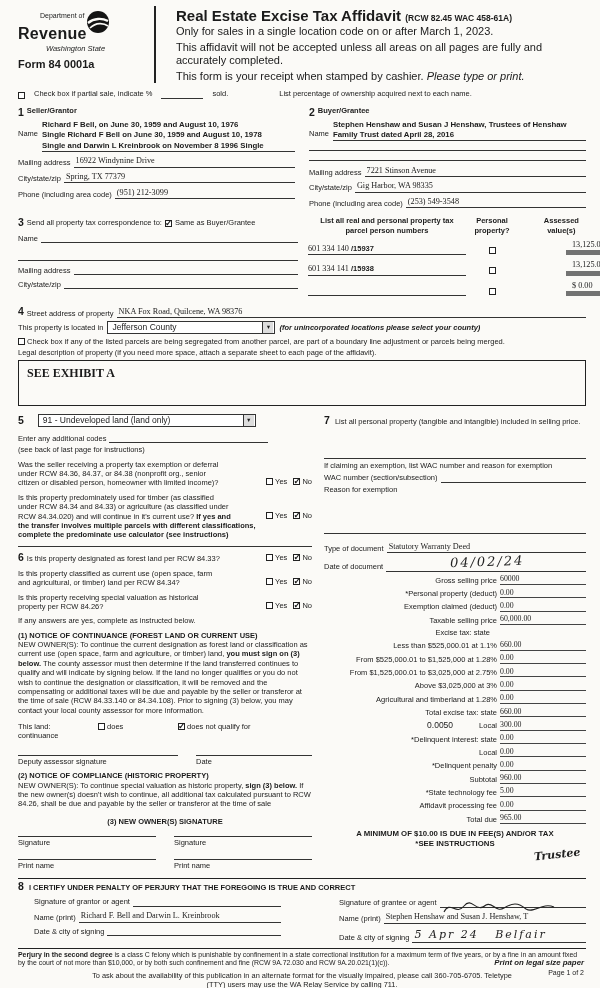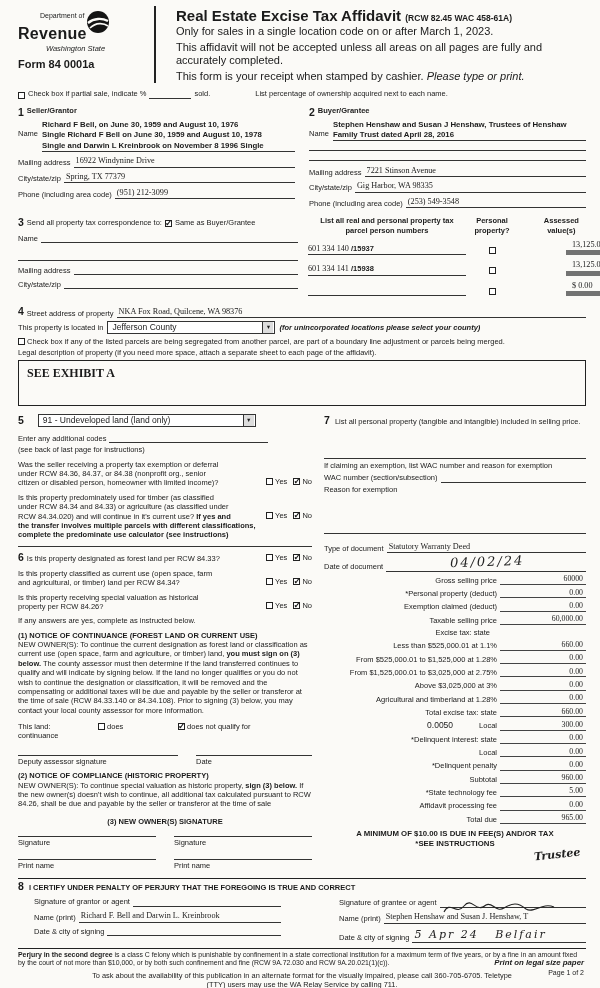--- a/index.html
+++ b/index.html
@@ -15,21 +15,21 @@
   .dept-small { font-size:7px; margin-top:2px; }
   .logo { width:24px; height:24px; margin-left:2px; }
   .dept-big { font-size:16px; font-weight:bold; letter-spacing:.3px; margin-top:-10px; }
   .dept-state { font-style:italic; font-size:7.5px; padding-left:28px; }
   .form-no { font-weight:bold; font-size:11px; margin-top:5px; }
   .title-block { flex:1; border-left:2px solid #222; padding-left:20px; padding-top:2px; }
   .title { font-size:15px; font-weight:bold; line-height:1.05; }
   .title-code { font-size:8.5px; font-weight:bold; }
   .instr { font-size:11px; margin-top:1.5px; }
 
-  .partial-row { display:flex; align-items:flex-end; margin-top:6px; gap:3px; }
+  .partial-row { display:flex; align-items:flex-end; margin-top:6px; gap:9px; }
   .own-note { margin-left:42px; }
 
   
   .cb { display:inline-block; width:7px; height:7px; border:1px solid #222; vertical-align:-1px;
         position:relative; background:#fff; flex:0 0 auto; }
   .cb.checked::after { content:"✓"; position:absolute; left:-1px; top:-3px; font-size:9px; font-weight:bold; }
   .blank { display:inline-block; border-bottom:1px solid #333; height:8px; }
   .num { font-weight:bold; font-size:10.5px; margin-right:3px; }
   .b { font-weight:bold; }
   .fill { font-family:"Liberation Serif", serif; font-size:8.2px; }
@@ -80,21 +80,21 @@
   .hr { border-top:1px solid #333; margin-top:6px; }
   .notice-t { font-weight:bold; margin-top:5px; }
   .land-row { display:flex; margin-top:7px; }
   .sig2 { display:flex; gap:18px; margin-top:10px; }
   .sig2 .sg { flex:1; border-top:1px solid #333; padding-top:1px; }
   .center-b { text-align:center; font-weight:bold; margin-top:8px; }
 
   
   .mrow { display:flex; align-items:flex-end; margin-top:2.6px; }
   .mlab { flex:1; text-align:right; padding-right:3px; white-space:nowrap; }
-  .mval { flex:0 0 86px; border-bottom:1px solid #444; text-align:right;
+  .mval { flex:0 0 86px; border-bottom:1px solid #444; text-align:left;
           font-family:"Liberation Serif", serif; font-size:7.8px; padding-right:3px; }
   .mhdr { text-align:right; padding-right:96px; margin-top:3px; }
   .rate { font-size:8.5px; display:inline-block; margin-right:26px; }
   .min-due { font-weight:bold; font-size:7.8px; text-align:center; margin-top:5px; }
   .hand { font-family:"DejaVu Serif", serif; font-style:italic; color:#222; }
   .hand-date { font-size:13px; transform:rotate(-2deg); display:inline-block; letter-spacing:2px; }
   .trustee { position:absolute; right:6px; font-size:11px; transform:rotate(-6deg); }
 
   
   .sec8 { border-top:1.4px solid #222; margin-top:7px; padding-top:1px; }

